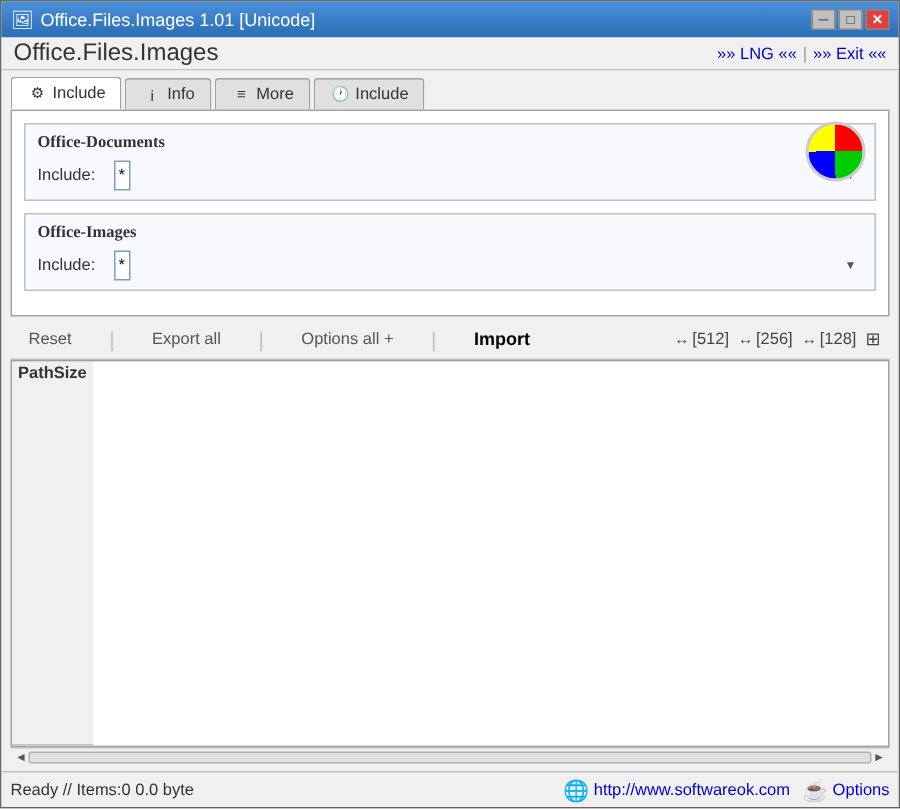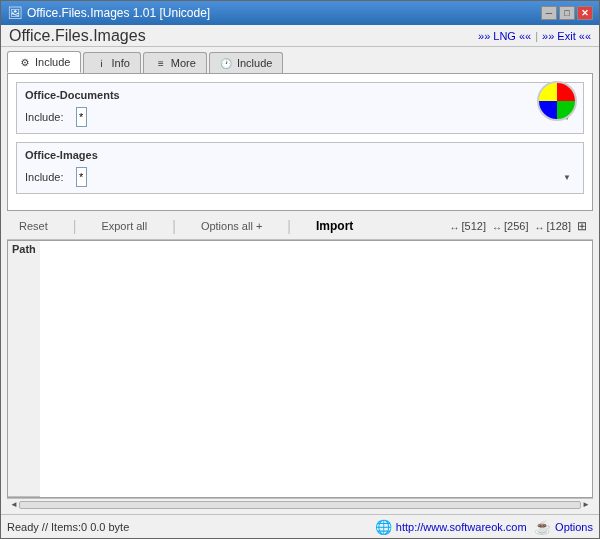--- a/index.html
+++ b/index.html
@@ -143,20 +143,21 @@
       border: 1px solid #c0c0c0;
       margin-bottom: 8px;
       padding: 6px 8px;
       background: #f8f8ff;
     }
     .section-title {
       font-size: 11px;
       font-weight: bold;
       margin-bottom: 6px;
       color: #333;
+      font-family: Liberation Serif, serif;
     }
     .include-row {
       display: flex;
       align-items: center;
       gap: 6px;
     }
     .include-label {
       font-size: 11px;
       color: #333;
       min-width: 45px;
@@ -426,20 +427,21 @@
           <span style="font-size:10px;">↔</span>
           <span>[128]</span>
         </span>
         <span class="grid-icon">⊞</span>
       </div>
     </div>
 
     <div class="file-list">
       <div class="file-list-header">
         <span class="col-path">Path</span>
+        <span class="col-size">Size</span>
       </div>
       <div class="file-list-body"></div>
     </div>
 
     <div class="scrollbar-area">
       <span class="scrollbar-arrow">◄</span>
       <div class="scrollbar-track"></div>
       <span class="scrollbar-arrow">►</span>
     </div>
   </div>

